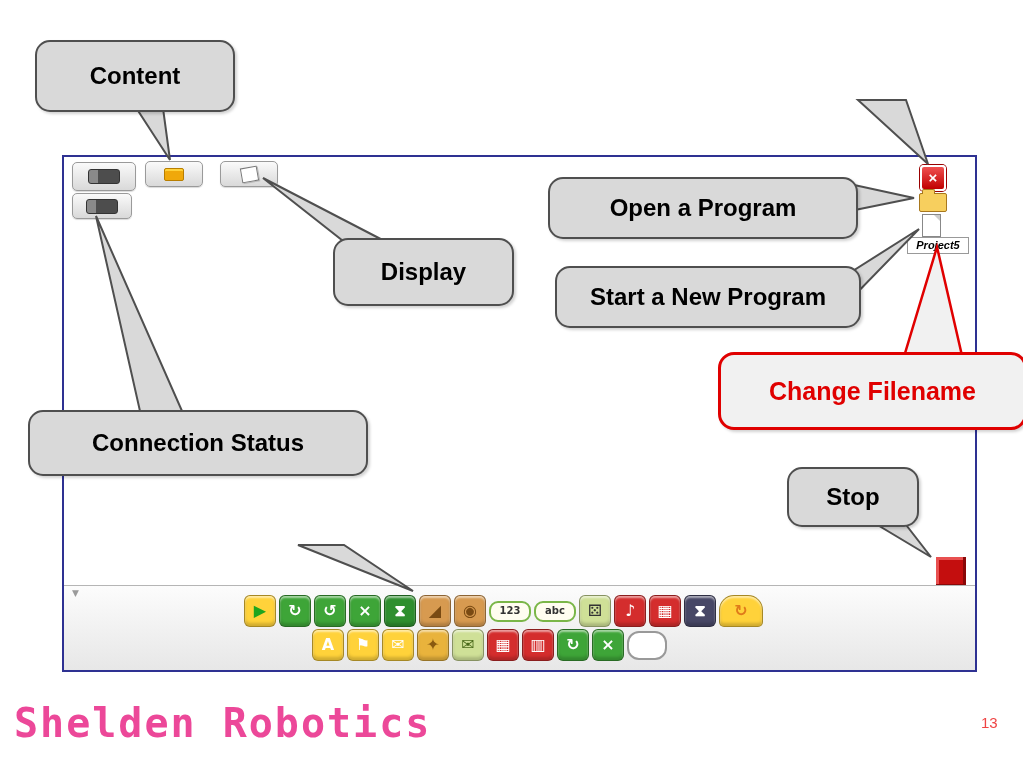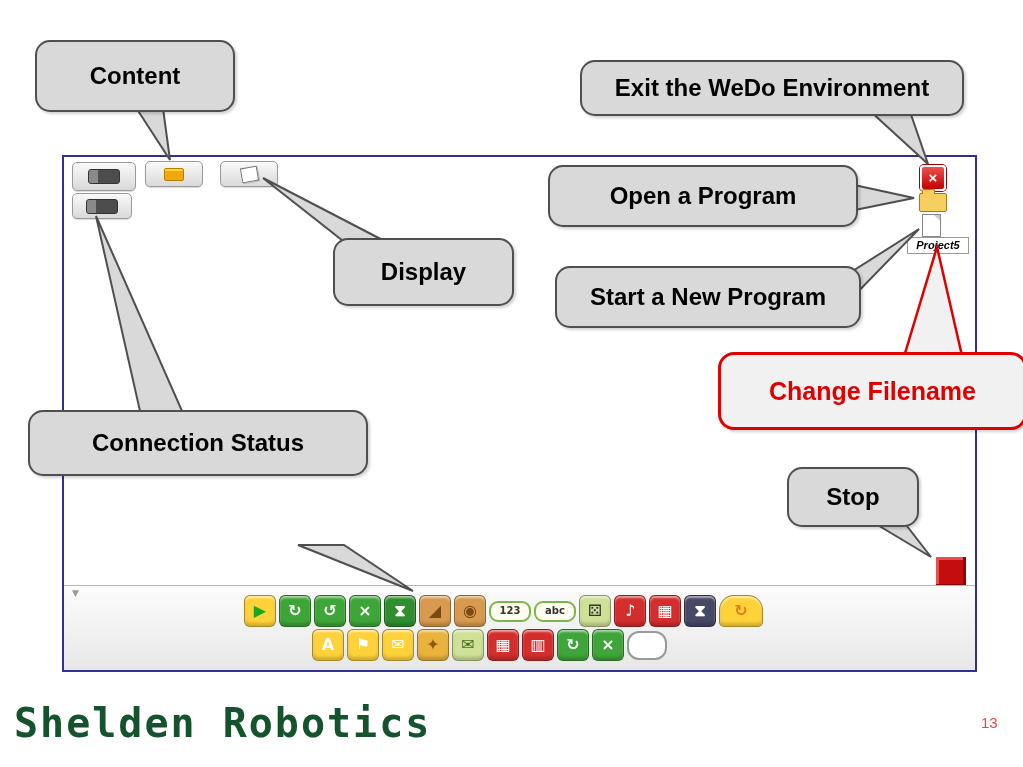--- a/index.html
+++ b/index.html
@@ -63,34 +63,34 @@
   
   .tails{position:absolute;left:0;top:0;z-index:5;pointer-events:none;}
   .tail{fill:#d9d9d9;stroke:#4f4f4f;stroke-width:2;}
   .tail-red{fill:#f1f1f1;stroke:#e00000;stroke-width:2.5;}
   .callout{position:absolute;z-index:6;background:#d9d9d9;border:2px solid #4f4f4f;border-radius:15px;
            display:flex;align-items:center;justify-content:center;flex-direction:column;
            font-weight:bold;font-size:24px;color:#000;box-shadow:2px 2px 3px rgba(0,0,0,.18);
            text-align:center;}
   .co-content{left:35px;top:28px;width:196px;height:68px;margin-top:12px;}
   .co-exit{left:580px;top:60px;width:380px;height:52px;}
-  .co-open{left:548px;top:165px;width:306px;height:58px;}
+  .co-open{left:548px;top:177px;width:306px;height:58px;}
   .co-display{left:333px;top:238px;width:177px;height:64px;}
   .co-startnew{left:555px;top:266px;width:302px;height:58px;}
   .co-connection{left:28px;top:410px;width:336px;height:62px;}
   .co-palettes{left:45px;top:497px;width:342px;height:58px;}
   .co-stop{left:787px;top:467px;width:128px;height:56px;}
   .co-filename{left:718px;top:352px;width:303px;height:72px;background:#f1f1f1;
                border:3px solid #e00000;color:#e00000;border-radius:16px;}
   .co-filename .sub{font-size:13px;line-height:14px;}
   .co-filename .ttl{font-size:25px;line-height:26px;}
 
   
   .logo{position:absolute;left:14px;top:700px;font-family:"DejaVu Sans Mono",monospace;
-        font-weight:bold;font-size:40px;letter-spacing:2px;color:#14532d;}
+        font-weight:bold;font-size:40px;letter-spacing:2px;color:#ec4899;}
   .pagenum{position:absolute;left:981px;top:714px;font-size:15px;color:#ef4444;}
 </style>
 </head>
 <body>
 
 <div class="slide">
 
   <div class="env">
 
     <div class="env-btn hub-btn1">
@@ -206,23 +206,20 @@
     <polygon class="tail" points="848,274 848,302 919,229"></polygon>
     <polygon class="tail" points="142,420 186,420 96,216"></polygon>
     <polygon class="tail" points="298,545 344,545 413,591"></polygon>
     <polygon class="tail" points="856,512 896,512 931,557"></polygon>
     <polygon class="tail-red" points="903,360 963,360 937,247"></polygon>
   </svg>
 
   <div class="callout co-content">
     <span>Content</span>
   </div>
-  <div class="callout co-exit">
-    <span>Exit the WeDo Environment</span>
-  </div>
   <div class="callout co-open">
     <span>Open a Program</span>
   </div>
   <div class="callout co-startnew">
     <span>Start a New Program</span>
   </div>
   <div class="callout co-display">
     <span>Display</span>
   </div>
   <div class="callout co-connection">

